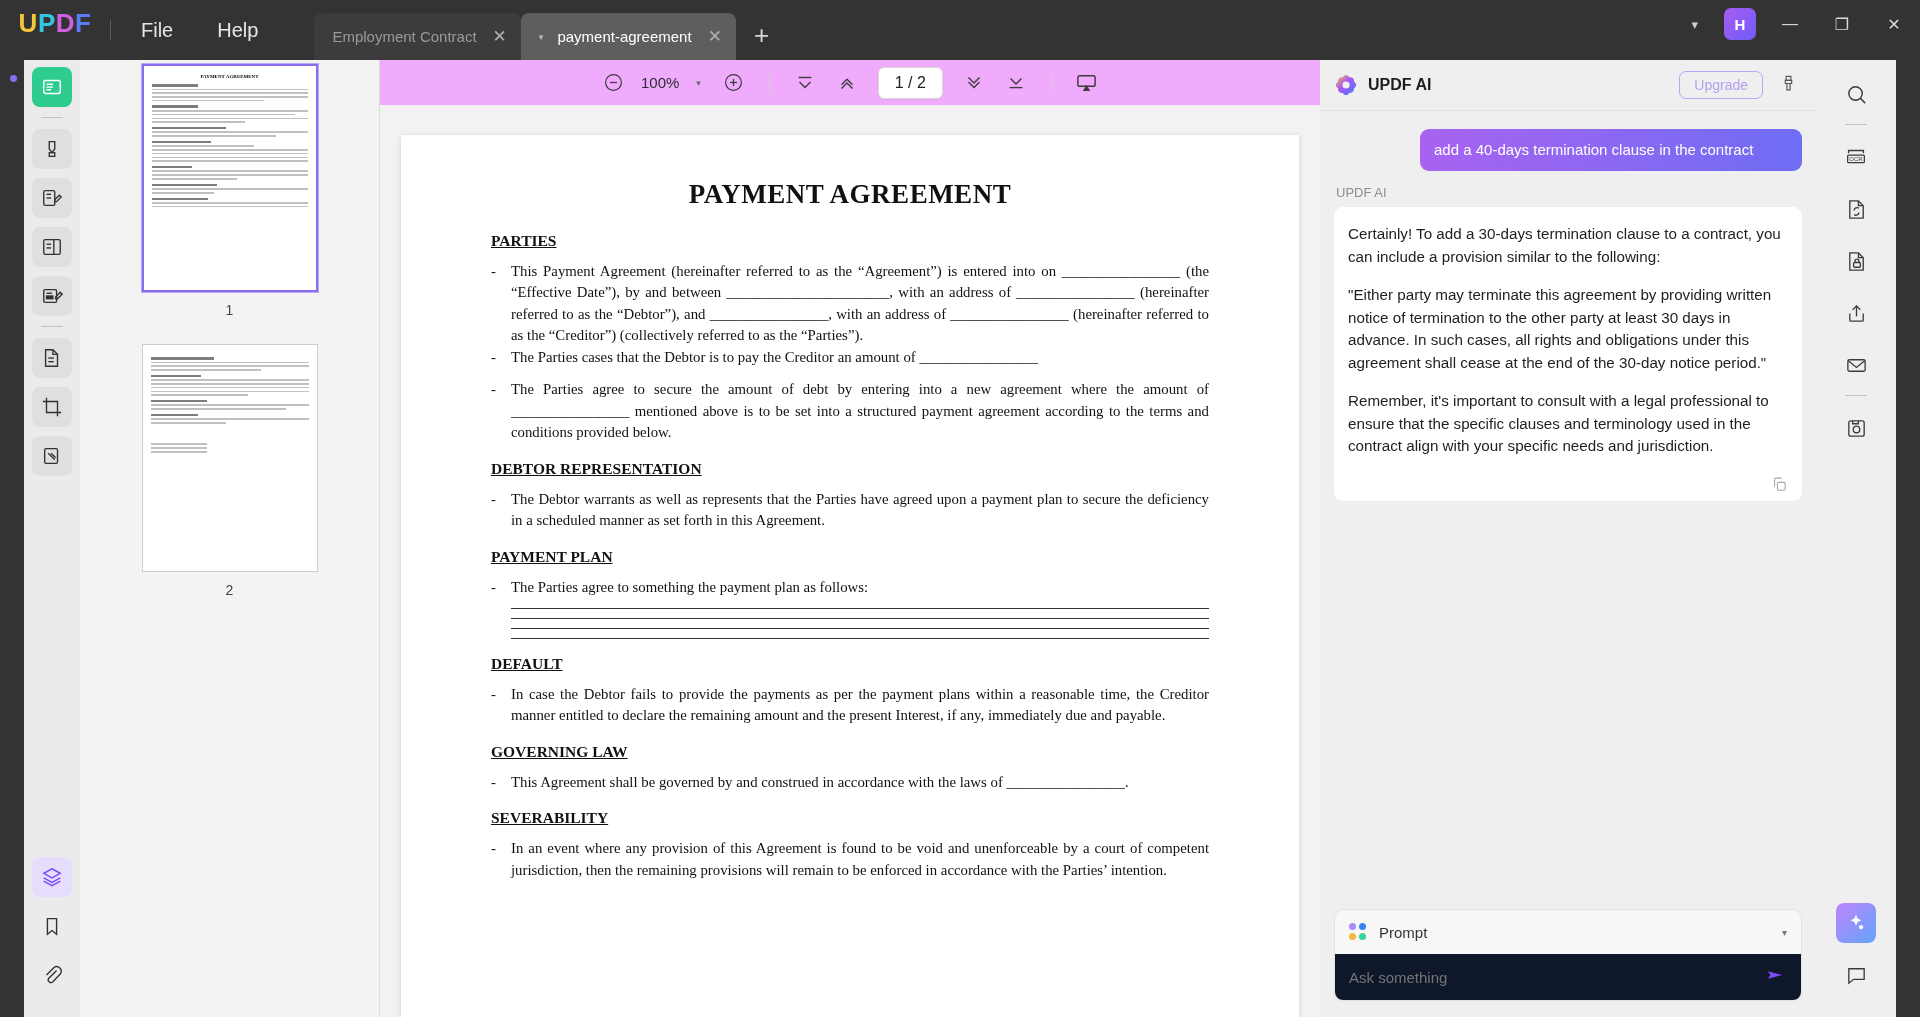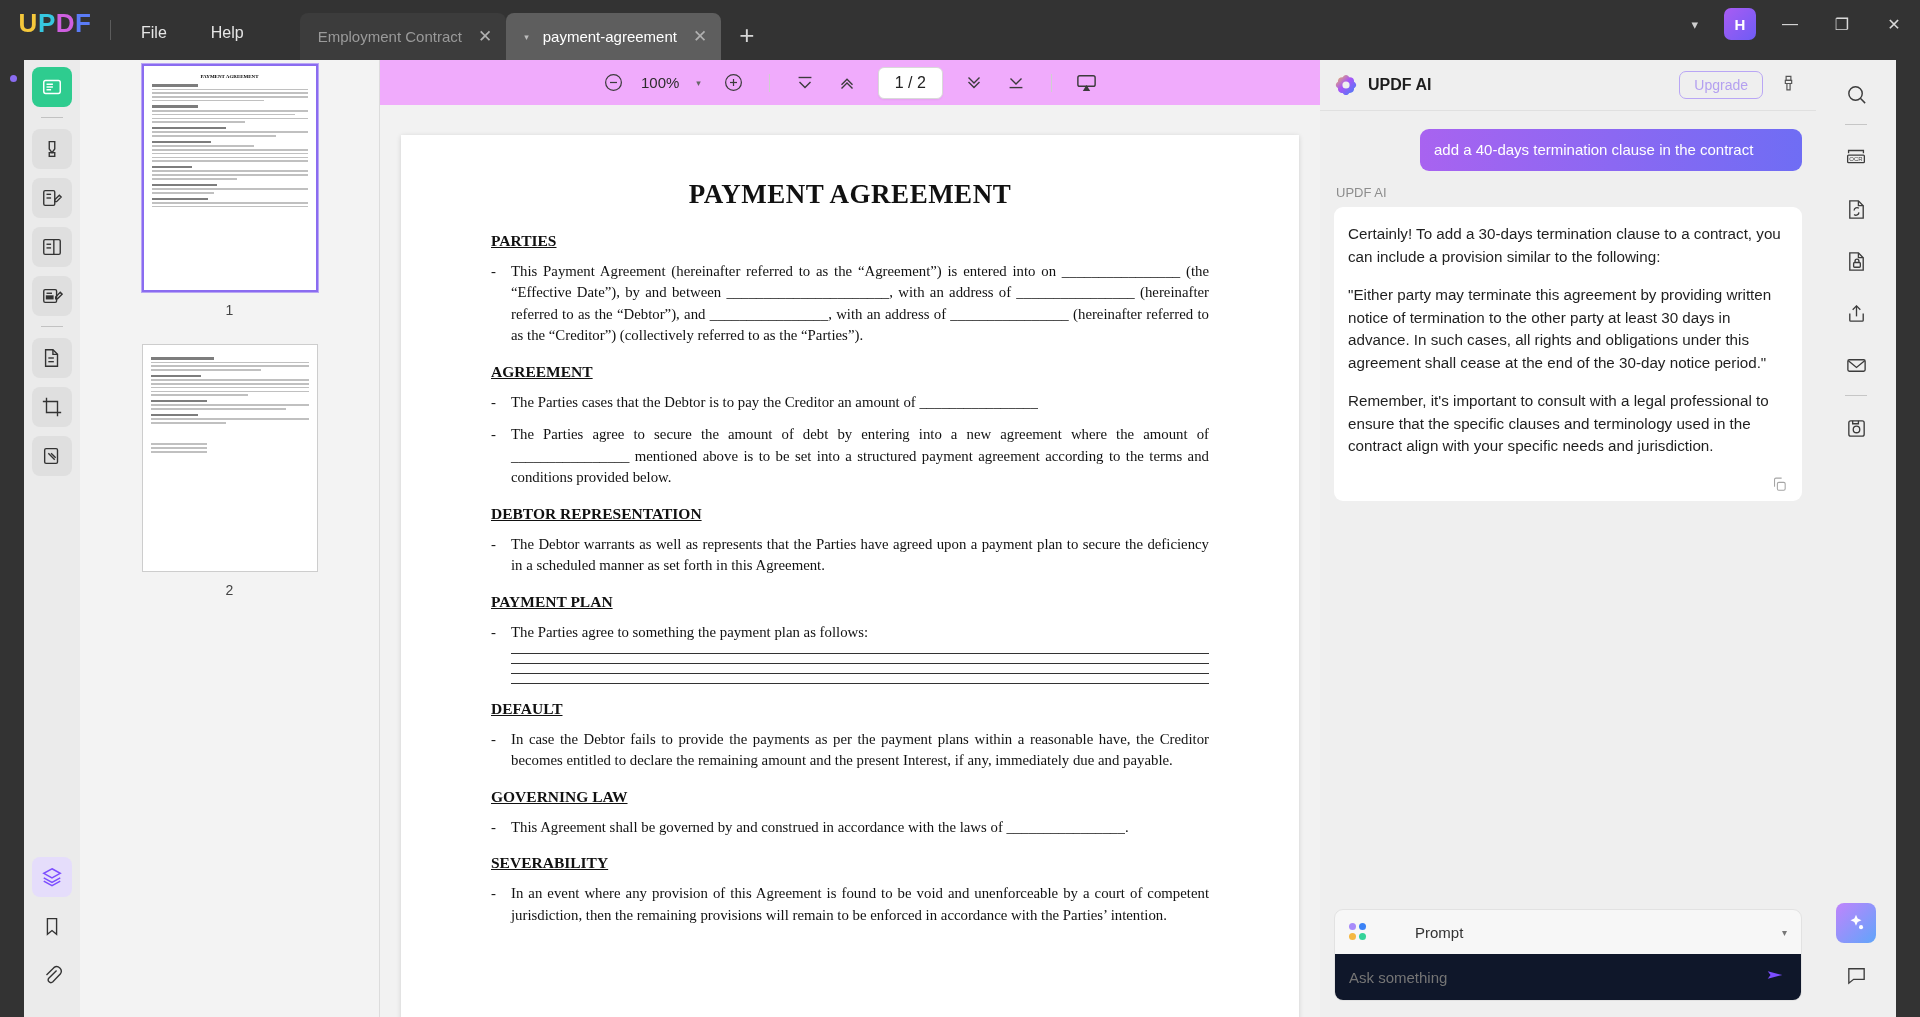--- a/index.html
+++ b/index.html
@@ -18,21 +18,21 @@
     display: flex; align-items: flex-end;
   }
   .logo { width: 110px; height: 60px; display: flex; align-items: center; justify-content: center; padding-bottom: 14px; }
   .logo-text { font-size: 26px; font-weight: bold; letter-spacing: 0.5px; }
   .logo-text .l1 { color: #f5c83b; }
   .logo-text .l2 { color: #36c7e0; }
   .logo-text .l3 { color: #cf5fe0; }
   .logo-text .l4 { color: #5b7cf7; }
   .vsep { width: 1px; height: 20px; background: #5c5c5c; margin: 0 8px 20px 0; }
   .menu-item {
-    color: #e6e6e6; font-size: 16px; padding: 0 22px 18px 22px; cursor: default;
+    color: #e6e6e6; font-size: 20px; padding: 0 22px 18px 22px; cursor: default;
   }
   .tabs { display: flex; align-items: flex-end; margin-left: 34px; height: 44px; }
   .tab {
     height: 47px; display: flex; align-items: center; border-radius: 8px 8px 0 0;
     padding: 0 14px 0 18px; font-size: 15px; position: relative; min-width: 200px;
   }
   .tab.inactive { background: #3c3c3c; color: #9a9a9a; }
   .tab.active { background: #5e5e5e; color: #ffffff; }
   .tab .caret { font-size: 9px; color: #bdbdbd; margin-right: 14px; }
   .tab .tab-label { flex: 1; text-align: center; white-space: nowrap; }
@@ -152,21 +152,21 @@
   .ai-bubble {
     background: #ffffff; border-radius: 9px; padding: 16px 14px 8px 14px;
     font-size: 15.2px; color: #1f1f1f; line-height: 1.48;
   }
   .ai-bubble p { margin-bottom: 16px; }
   .ai-copy { display: flex; justify-content: flex-end; padding-top: 2px; color: #a5a5a5; }
   .promptbox {
     margin: 0 14px 16px 14px; background: #f7f7f7; border: 1px solid #e2e2e2;
     border-radius: 9px; overflow: hidden;
   }
-  .prompt-row { height: 44px; display: flex; align-items: center; padding: 0 14px; gap: 36px; }
+  .prompt-row { height: 44px; display: flex; align-items: center; padding: 0 14px; }
   .dots { width: 18px; height: 18px; margin-right: 12px; position: relative; }
   .dot { position: absolute; width: 7px; height: 7px; border-radius: 50%; }
   .prompt-label { font-size: 15px; color: #333; flex: 1; }
   .prompt-caret { font-size: 10px; color: #777; }
   .ask-row { height: 46px; background: #0f172a; display: flex; align-items: center; padding: 0 14px; }
   .ask-input { flex: 1; border: none; outline: none; font-size: 15px; color: #9b9b9b; background: transparent; font-family: "Liberation Sans", sans-serif; }
   .send { color: #7c4dff; font-size: 19px; }
 
   
   .rightrail {
@@ -424,21 +424,20 @@
   <div class="docview">
     <div class="page">
       <div class="doc-title">PAYMENT AGREEMENT</div>
 
       <div class="sec-head">PARTIES</div>
       <div class="bullet">
         <span class="dash">-</span>
         <span class="btext just">This Payment Agreement (hereinafter referred to as the “Agreement”) is entered into on ________________ (the “Effective Date”), by and between ______________________, with an address of ________________ (hereinafter referred to as the “Debtor”), and ________________, with an address of ________________ (hereinafter referred to as the “Creditor”) (collectively referred to as the “Parties”).</span>
       </div>
 
-      <div class="sec-head">AGREEMENT</div>
       <div class="bullet">
         <span class="dash">-</span>
         <span class="btext">The Parties cases that the Debtor is to pay the Creditor an amount of ________________</span>
       </div>
       <div class="bullet" style="margin-top:11px">
         <span class="dash">-</span>
         <span class="btext just">The Parties agree to secure the amount of debt by entering into a new agreement where the amount of ________________ mentioned above is to be set into a structured payment agreement according to the terms and conditions provided below.</span>
       </div>
 
       <div class="sec-head">DEBTOR REPRESENTATION</div>
@@ -453,21 +452,21 @@
         <span class="btext">The Parties agree to something the payment plan as follows:</span>
       </div>
       <div class="ruleline"></div>
       <div class="ruleline"></div>
       <div class="ruleline"></div>
       <div class="ruleline"></div>
 
       <div class="sec-head">DEFAULT</div>
       <div class="bullet">
         <span class="dash">-</span>
-        <span class="btext just">In case the Debtor fails to provide the payments as per the payment plans within a reasonable have, the Creditor becomes entitled to declare the remaining amount and the present Interest, if any, immediately due and payable.</span>
+        <span class="btext just">In case the Debtor fails to provide the payments as per the payment plans within a reasonable time, the Creditor manner entitled to declare the remaining amount and the present Interest, if any, immediately due and payable.</span>
       </div>
 
       <div class="sec-head">GOVERNING LAW</div>
       <div class="bullet">
         <span class="dash">-</span>
         <span class="btext just">This Agreement shall be governed by and construed in accordance with the laws of ________________.</span>
       </div>
 
       <div class="sec-head">SEVERABILITY</div>
       <div class="bullet">

